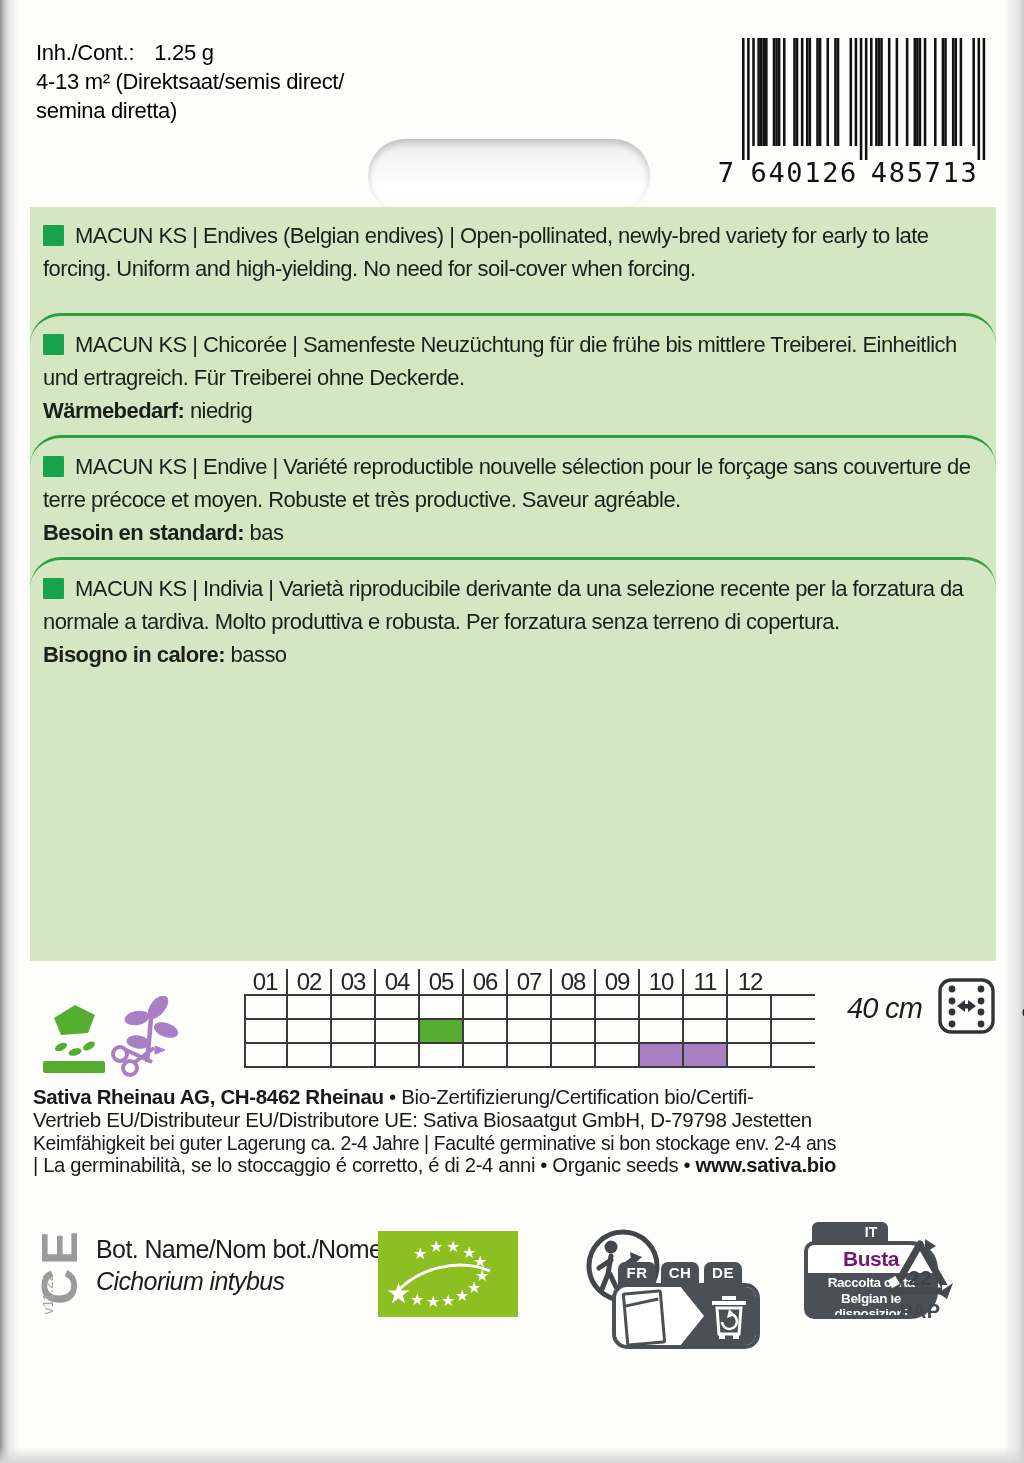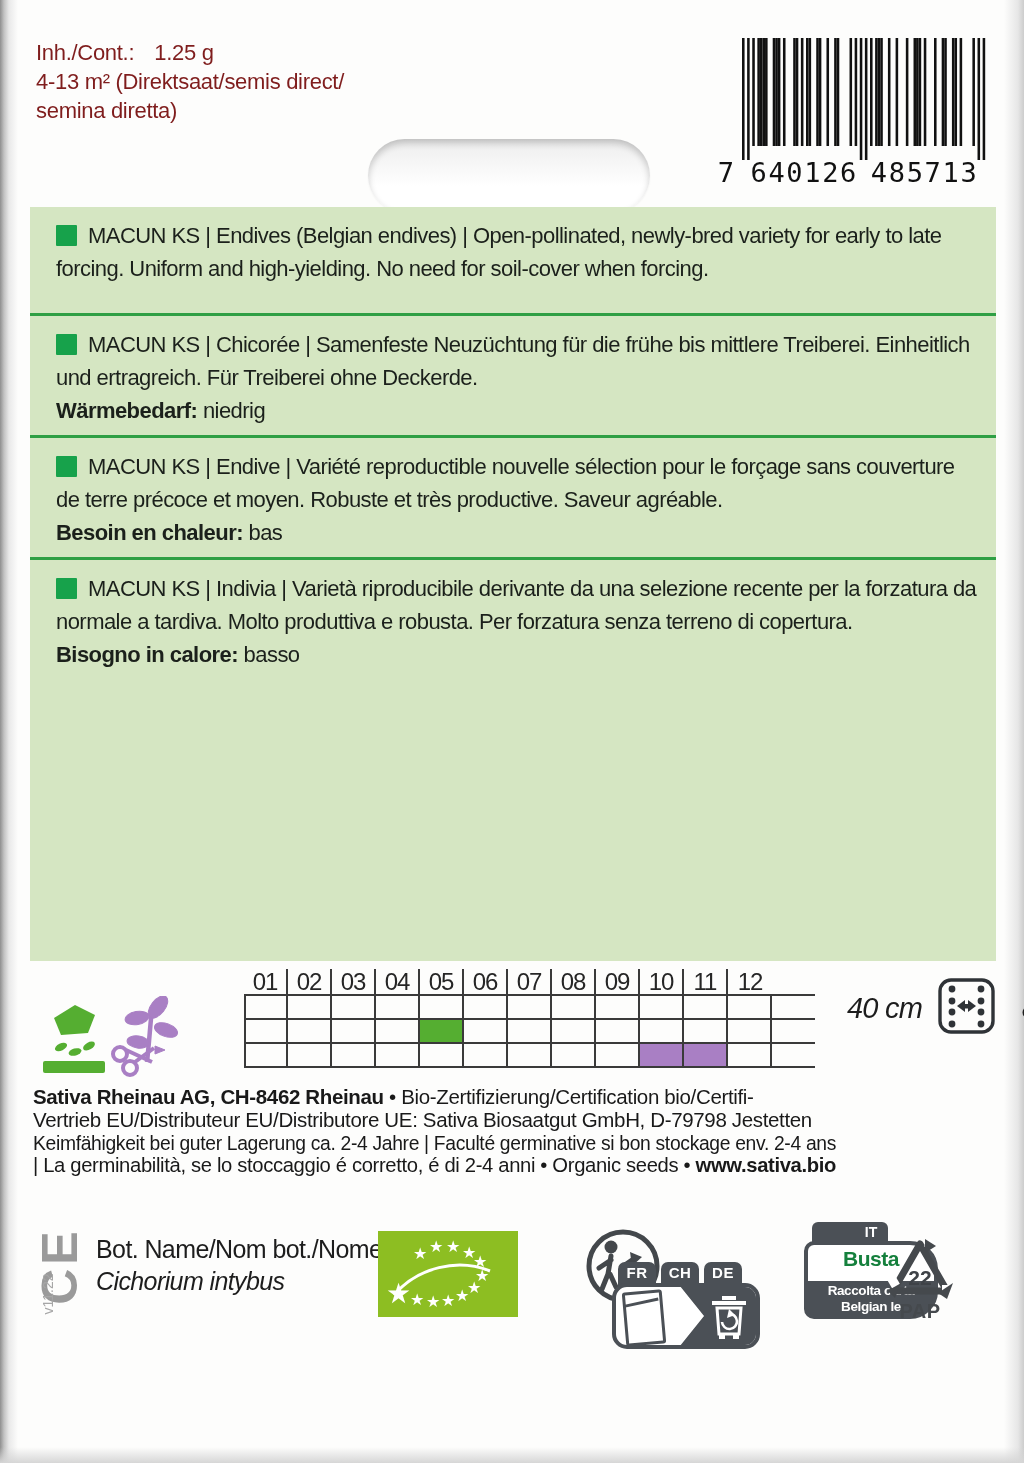--- a/index.html
+++ b/index.html
@@ -9,34 +9,34 @@
   }
   
   .edge-left{position:absolute;left:0;top:0;bottom:0;width:18px;
     background:linear-gradient(to right,#8f8f8f 0,#c2c2c2 4px,#e9e9e9 9px,rgba(255,255,255,0) 18px);}
   .edge-right{position:absolute;right:0;top:0;bottom:0;width:20px;
     background:linear-gradient(to left,#cccccc 0,#e6e6e6 6px,rgba(255,255,255,0) 20px);}
   .edge-bottom{position:absolute;left:0;right:0;bottom:0;height:16px;
     background:linear-gradient(to top,#d6d6d6 0,rgba(255,255,255,0) 16px);}
 
   
-  .info{position:absolute;left:36px;top:38px;font-size:22px;line-height:29px;letter-spacing:-0.3px;color:#7f1d1d;}
+  .info{position:absolute;left:36px;top:38px;font-size:22px;line-height:29px;letter-spacing:-0.3px;color:#000000;}
   .info .gap{display:inline-block;width:20px;}
 
   
   .barcode{position:absolute;left:708px;top:34px;}
 
   
   .hole{position:absolute;left:368px;top:139px;width:282px;height:73px;border-radius:40px;
     background:linear-gradient(#ededed,#ffffff 65%);
     box-shadow:inset 0 4px 7px rgba(0,0,0,.20), inset 0 -2px 3px rgba(255,255,255,.9), 0 1px 2px rgba(0,0,0,.05);}
 
   
   .panel{position:absolute;left:30px;top:207px;width:966px;height:754px;background:#d5e6c2;}
-  .desc-block{padding:12px 14px 8px 26px;box-sizing:border-box;}
+  .desc-block{padding:12px 14px 8px 13px;box-sizing:border-box;border-radius:31px;}
   .desc-block + .desc-block{border-top:3px solid #2f9f44;}
   .desc-block:nth-child(1){min-height:106px;}
   .desc-block:nth-child(2){min-height:114px;}
   .desc-block:nth-child(3){min-height:111px;}
   .desc-block p{margin:0;}
   .desc-text{font-size:22px;line-height:33px;letter-spacing:-0.55px;color:#1b201b;}
   .sq{display:inline-block;width:21px;height:21px;background:#17a24b;border-radius:1px;margin-right:11px;vertical-align:-3px;}
   .desc-attr{font-size:22px;line-height:33px;letter-spacing:-0.55px;color:#1b201b;}
   .desc-attr .battr{font-weight:bold;}
 
@@ -94,21 +94,21 @@
     border:3px solid #4b5056;border-radius:3px;transform:rotate(-5deg);}
   .envelope:after{content:"";position:absolute;left:-2px;top:7px;width:104%;height:0;
     border-top:3px solid #4b5056;transform:rotate(-7deg);}
   .bin{position:absolute;right:6px;top:8px;}
 
   .it-badge{position:absolute;left:804px;top:1222px;width:136px;height:98px;}
   .it-tab{position:absolute;left:8px;top:0;width:34px;height:22px;background:#4b5056;color:#fff;
     border-radius:6px 6px 0 0;font-size:14px;font-weight:bold;text-align:center;line-height:21px;padding-left:42px;}
   .it-body{position:absolute;left:0;top:19px;width:134px;height:78px;border:4px solid #4b5056;
     border-radius:10px 28px 28px 10px;box-sizing:border-box;overflow:hidden;background:#4b5056;}
-  .it-white{height:36px;background:#fff;color:#15803d;font-weight:bold;font-size:21px;
+  .it-white{height:28px;background:#fff;color:#701a75;font-weight:bold;font-size:21px;
     text-align:center;line-height:28px;letter-spacing:-0.5px;}
   .it-gray{color:#fff;font-weight:bold;font-size:13.5px;line-height:15.5px;text-align:center;
     letter-spacing:-0.4px;padding-top:2px;}
 
   .pap{position:absolute;left:884px;top:1238px;width:72px;text-align:center;}
   .pap-label{font-size:20px;font-weight:bold;color:#45494d;letter-spacing:0.5px;margin-top:-4px;}
 </style>
 </head>
 <body>
 
@@ -190,21 +190,21 @@
     <p class="desc-text"><span class="sq"></span><span class="dtext">MACUN KS | Endives (Belgian endives) | Open-pollinated, newly-bred variety for early to late forcing. Uniform and high-yielding. No need for soil-cover when forcing.</span></p>
   </div>
 
   <div class="desc-block">
     <p class="desc-text"><span class="sq"></span><span class="dtext">MACUN KS | Chicorée | Samenfeste Neuzüchtung für die frühe bis mittlere Treiberei. Einheitlich und ertragreich. Für Treiberei ohne Deckerde.</span></p>
     <p class="desc-attr"><span class="battr">Wärmebedarf:</span><span class="vattr"> niedrig</span></p>
   </div>
 
   <div class="desc-block">
     <p class="desc-text"><span class="sq"></span><span class="dtext">MACUN KS | Endive | Variété reproductible nouvelle sélection pour le forçage sans couverture de terre précoce et moyen. Robuste et très productive. Saveur agréable.</span></p>
-    <p class="desc-attr"><span class="battr">Besoin en chaleur:</span><span class="vattr"> bas</span></p>
+    <p class="desc-attr"><span class="battr">Besoin en standard:</span><span class="vattr"> bas</span></p>
   </div>
 
   <div class="desc-block">
     <p class="desc-text"><span class="sq"></span><span class="dtext">MACUN KS | Indivia | Varietà riproducibile derivante da una selezione recente per la forzatura da normale a tardiva. Molto produttiva e robusta. Per forzatura senza terreno di copertura.</span></p>
     <p class="desc-attr"><span class="battr">Bisogno in calore:</span><span class="vattr"> basso</span></p>
   </div>
 </div>
 
 <div class="cal">
   <div class="cal-header" id="cal-header">

